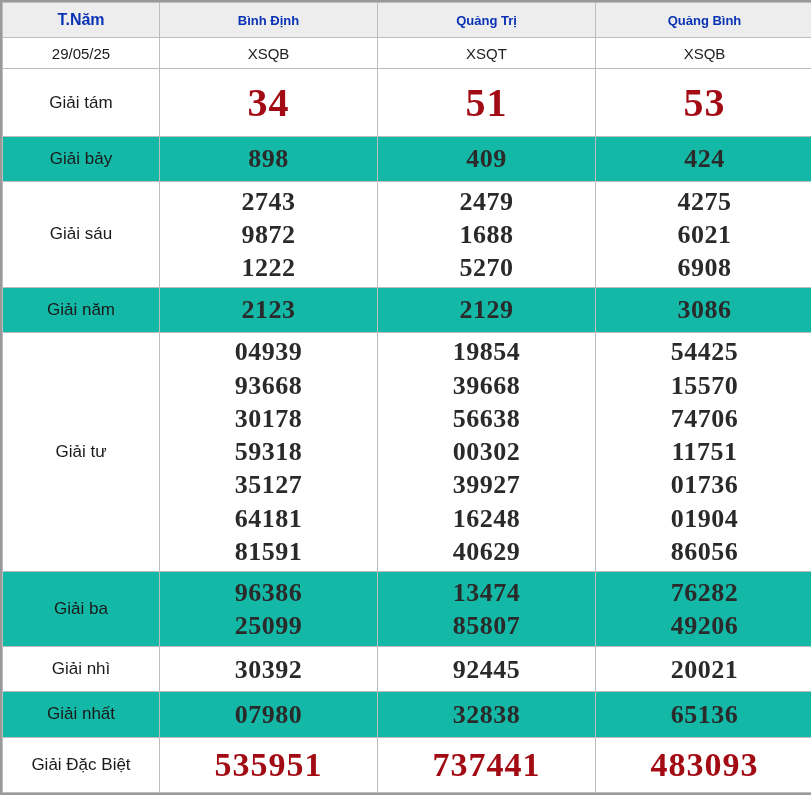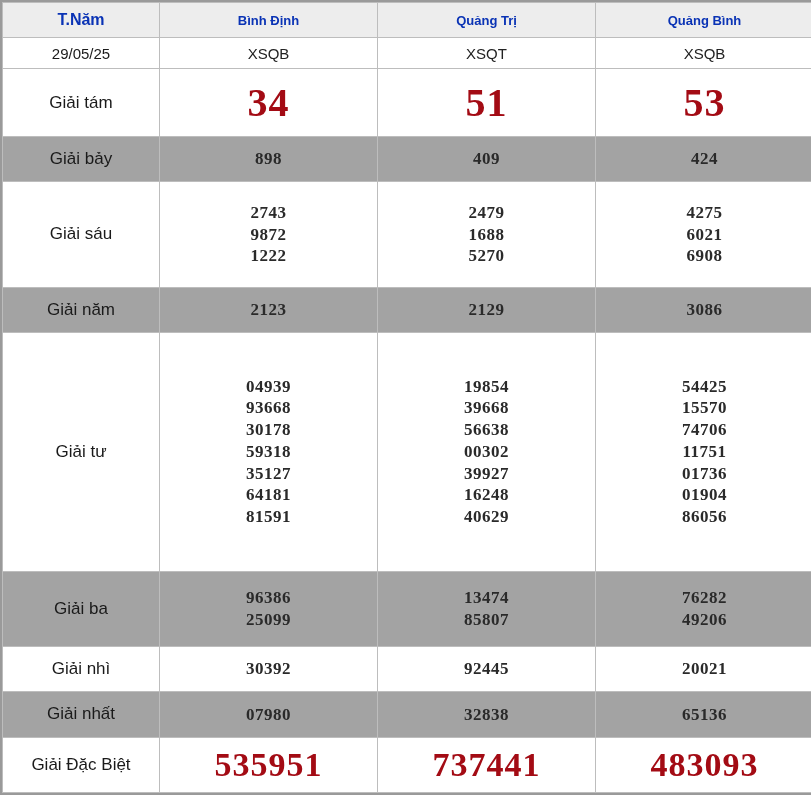--- a/index.html
+++ b/index.html
@@ -58,27 +58,27 @@
   .sub-row td.date-cell {
     font-size: 15px;
     color: #1a1a1a;
   }
   .prize-label {
     font-size: 17px;
     color: #1a1a1a;
     background: inherit;
   }
   .row-shade td {
-    background: #a3a3a3;
+    background: #14b8a6;
   }
   .row-plain td {
     background: #ffffff;
   }
   .num {
-    font-size: 17px;
+    font-size: 26px;
     color: #2a2a2a;
     font-weight: bold;
     line-height: 1.28;
     letter-spacing: 0.5px;
   }
   .num.big-red {
     color: #a30b14;
     font-size: 40px;
     font-weight: bold;
     letter-spacing: 1px;

